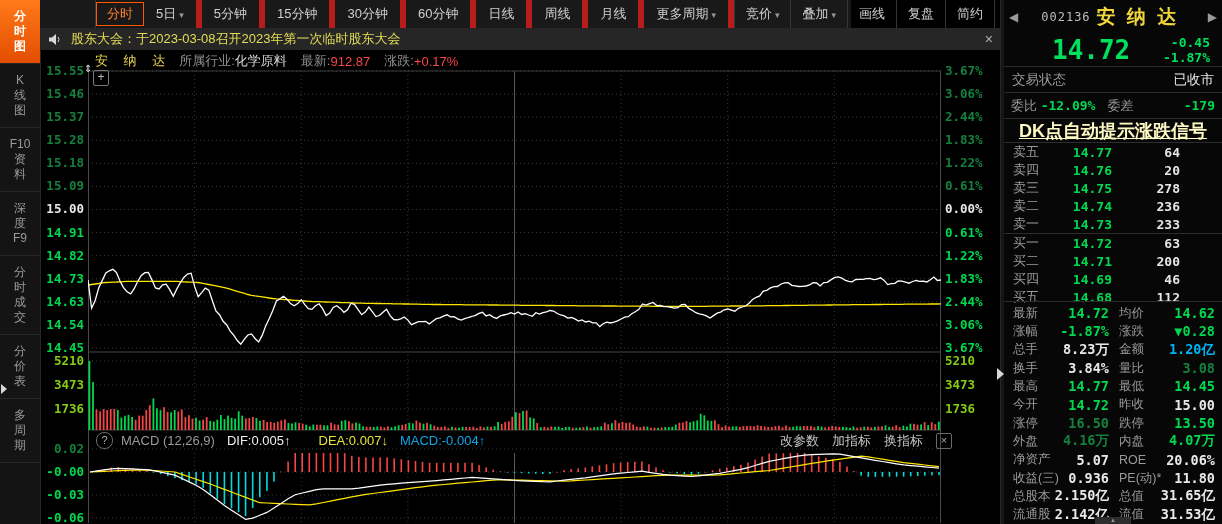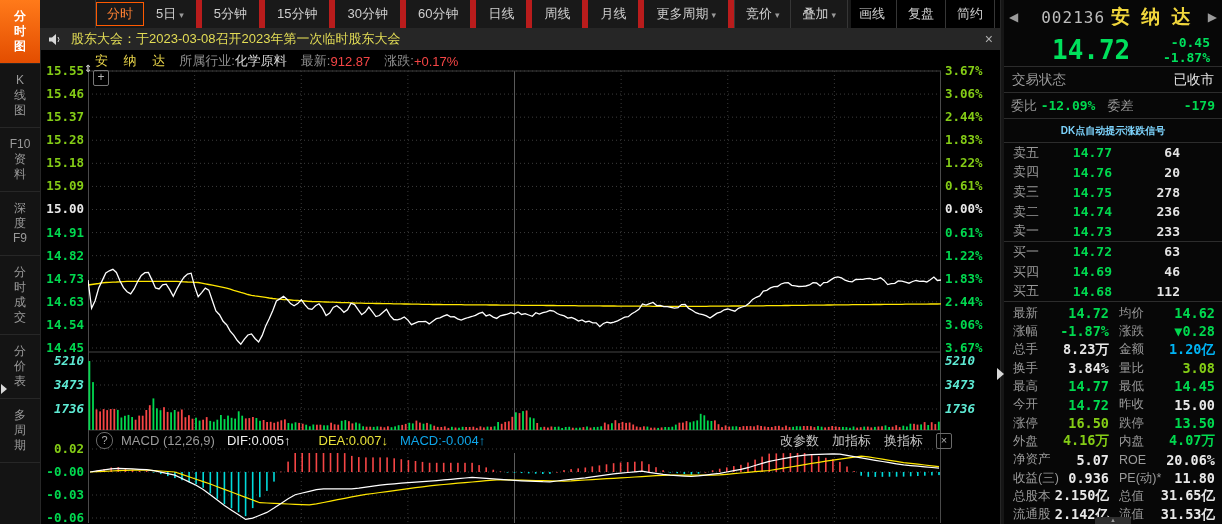--- a/index.html
+++ b/index.html
@@ -43,21 +43,21 @@
   #infoline{position:absolute;left:55px;top:3px;height:16px;display:flex;align-items:center;
             font-size:13px;white-space:nowrap;z-index:3;}
   #infoline .nm{color:#e8d44a;letter-spacing:6px;margin-right:8px;}
   #infoline .lb{color:#8f8f8f;}
   #infoline .vw{color:#d8d8d8;margin-right:14px;}
   #infoline .vr{color:#f54545;margin-right:14px;}
   .axis-label{position:absolute;font-size:12.5px;font-weight:bold;font-family:"DejaVu Sans Mono",monospace;
               line-height:16px;white-space:nowrap;}
   .col-left{width:44px;text-align:right;}
   .col-right{left:905px;text-align:left;}
-  .r{color:#84cc16;} .g{color:#00d94f;} .w{color:#e8e8e8;} .c{color:#00b4f5;} .gy{color:#5eead4;font-style:italic;}
+  .r{color:#15803d;} .g{color:#00d94f;} .w{color:#e8e8e8;} .c{color:#00b4f5;} .gy{color:#84cc16;}
   #crosshair{position:absolute;left:53px;top:20px;width:14px;height:14px;border:1px solid #787878;
              border-radius:2px;color:#b5b5b5;font-size:12px;line-height:13px;text-align:center;z-index:3;}
   #axis-drag{position:absolute;left:44px;top:13px;color:#e0e0e0;font-size:10px;z-index:3;}
   #tchart{position:absolute;left:48px;top:14px;}
 
   
   #macdbar{position:absolute;left:48px;top:380px;width:864px;height:21px;display:flex;
            align-items:center;font-size:13px;white-space:nowrap;z-index:3;}
   #macdbar .qbox{border:1px solid #6a6a6a;border-radius:8px;color:#aaa;font-size:11px;
                  width:15px;height:15px;line-height:14px;text-align:center;margin:0 8px;cursor:pointer;}
@@ -74,35 +74,35 @@
   #divider{position:absolute;left:1000px;top:0;width:4px;height:524px;background:#161616;
            border-left:1px solid #262626;border-right:1px solid #262626;}
   #divider-handle{position:absolute;left:997px;top:368px;width:0;height:0;z-index:5;
     border-top:6px solid transparent;border-bottom:6px solid transparent;border-left:7px solid #d8d8d8;}
 
   
   #quote{position:absolute;left:1004px;top:0;width:218px;height:524px;background:#070707;
          display:flex;flex-direction:column;}
   .q-header{height:34px;display:flex;align-items:center;}
   .q-arrow{color:#9a9a9a;font-size:12px;padding:0 5px;cursor:pointer;}
-  .q-code{color:#bdbdbd;font-size:16px;margin-left:18px;letter-spacing:1px;}
+  .q-code{color:#bdbdbd;font-size:12px;margin-left:18px;letter-spacing:1px;}
   .q-name{color:#f0d63c;font-size:19px;font-weight:bold;letter-spacing:3px;margin-left:6px;flex:1;}
   .q-price{height:32px;display:flex;align-items:center;}
   .q-last{color:#00e05c;font-size:26px;font-weight:bold;margin-left:48px;}
   .q-chg{margin-left:auto;margin-right:12px;text-align:right;font-size:13px;font-weight:bold;color:#00e05c;line-height:15px;}
   .q-status{height:25px;border-top:1px solid #2c2c2c;border-bottom:1px solid #2c2c2c;
             display:flex;align-items:center;font-size:13.5px;padding:0 8px;}
   .q-status .lb{color:#9a9a9a;}
   .q-status .vl{margin-left:auto;color:#e5e5e5;}
   .q-weibi{height:25px;display:flex;align-items:center;font-size:13px;padding:0 7px;}
   .q-weibi .lb{color:#9a9a9a;}
   .q-weibi .vl{color:#00d94f;font-weight:bold;}
   .q-dk{height:23px;border-top:1px solid #2c2c2c;border-bottom:1px solid #2c2c2c;
         display:flex;align-items:center;justify-content:center;}
-  .q-dk span{color:#7dd3fc;font-size:10px;font-weight:bold;cursor:pointer;}
+  .q-dk span{color:#fef9c3;font-size:18px;font-weight:bold;text-decoration:underline;cursor:pointer;}
   #orderbook{height:158px;display:flex;flex-direction:column;}
   .ob-row{flex:1;display:flex;align-items:center;padding:0 42px 0 9px;font-size:13px;cursor:pointer;}
   .ob-row .lb{color:#9a9a9a;width:32px;}
   .ob-row .pr{flex:1;text-align:right;color:#00d94f;font-weight:bold;margin-right:10px;}
   .ob-row .vo{width:58px;text-align:right;color:#e5e5e5;font-weight:bold;}
   .ob-div{height:0;border-top:1px solid #2c2c2c;}
   #stats{flex:1;border-top:1px solid #2c2c2c;display:flex;flex-direction:column;padding-top:2px;}
   .st-row{flex:1;display:flex;align-items:center;}
   .st-cell{flex:1;display:flex;justify-content:space-between;align-items:center;}
   .st-cell.c1{padding:0 3px 0 9px;}
@@ -725,20 +725,25 @@
           <span class="pr mono">14.73</span>
           <span class="vo mono">233</span>
         </div>
         <div class="ob-div"></div>
         <div class="ob-row">
           <span class="lb">买一</span>
           <span class="pr mono">14.72</span>
           <span class="vo mono">63</span>
         </div>
         <div class="ob-row">
+          <span class="lb">买二</span>
+          <span class="pr mono">14.71</span>
+          <span class="vo mono">200</span>
+        </div>
+        <div class="ob-row">
           <span class="lb">买四</span>
           <span class="pr mono">14.69</span>
           <span class="vo mono">46</span>
         </div>
         <div class="ob-row">
           <span class="lb">买五</span>
           <span class="pr mono">14.68</span>
           <span class="vo mono">112</span>
         </div>
       </div>

